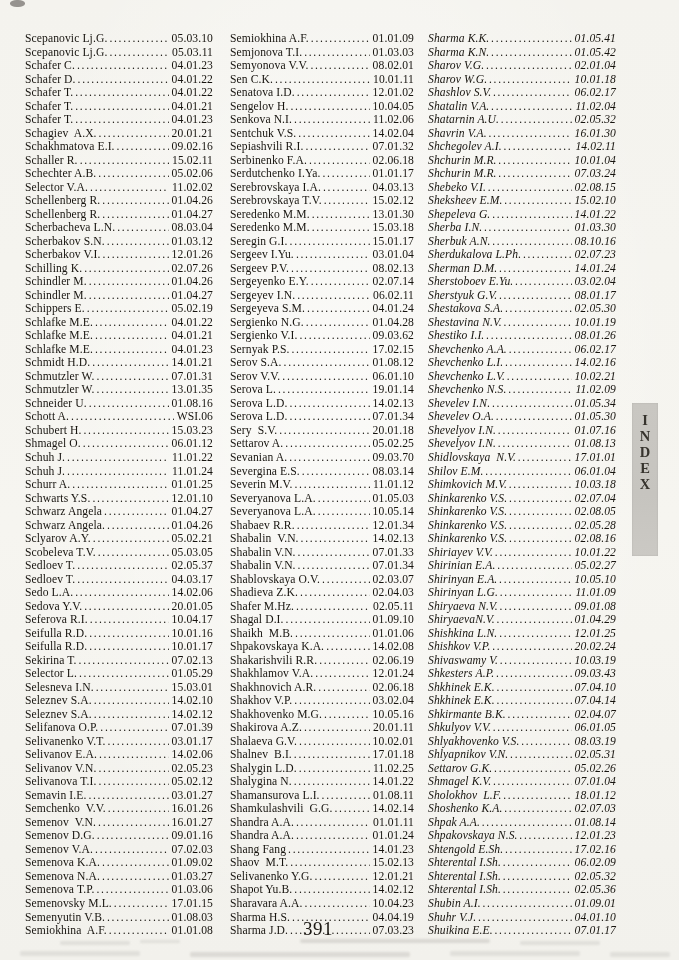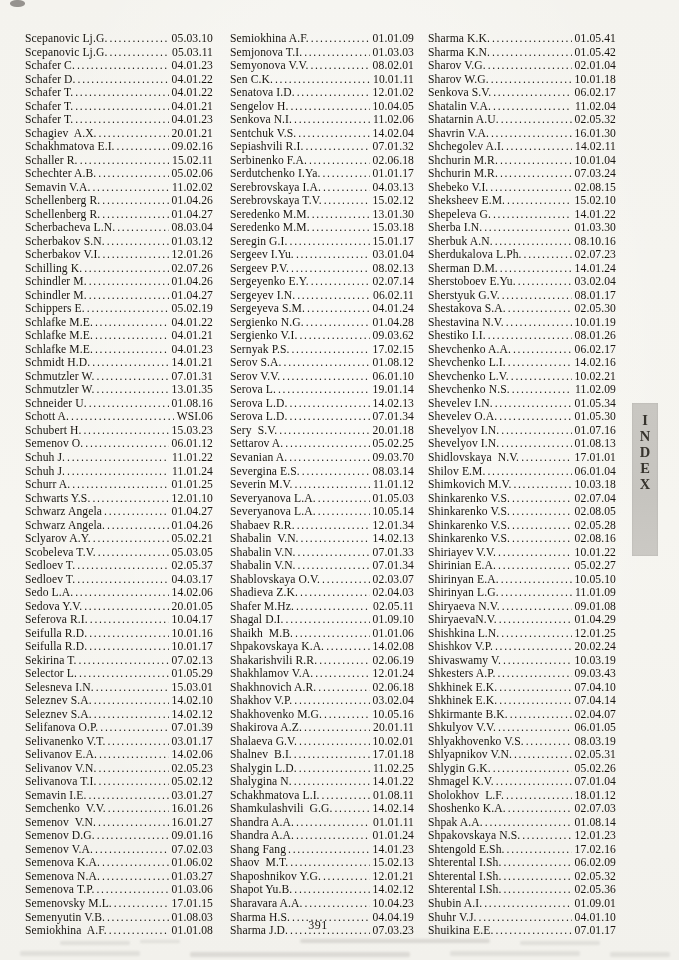--- a/index.html
+++ b/index.html
@@ -25,37 +25,37 @@
   }
   .nm{white-space:pre;}
   .dots{flex:1 1 auto;overflow:hidden;white-space:nowrap;margin:0 3px 0 2px;min-width:6px;}
   .dots::after{
     content:"..........................................................................................................";
     letter-spacing:1.7px;color:#1b1813;
   }
   .ref{white-space:pre;}
   .col-1{left:25px;width:188px;}
   .col-2{left:230px;width:184px;}
-  .col-3{left:428px;width:188px;}
+  .col-3{left:428px;width:188px;font-style:italic;}
   .index-tab{
     position:absolute;left:632px;top:403px;width:26px;height:153px;
     background:linear-gradient(180deg,#c9c7c2 0%,#c6c4bf 60%,#cbc9c4 100%);
     box-shadow:inset 0 0 2px rgba(0,0,0,0.12);
   }
   .tab-letters{
     display:flex;flex-direction:column;align-items:center;
     padding-top:9px;
   }
   .tab-letters span{
     font-weight:700;font-size:14.5px;line-height:16px;
     color:#37342e;font-family:"Liberation Serif","DejaVu Serif",serif;
   }
   .page-number{
     position:absolute;left:278px;top:918px;width:80px;
-    text-align:center;font-size:12px;letter-spacing:0.5px;color:#1b1813;
+    text-align:center;font-size:19px;letter-spacing:0.5px;color:#1b1813;
   }
   .artifact{position:absolute;pointer-events:none;}
   .smudge-tl{left:10px;top:0;width:15px;height:7px;background:rgba(55,52,47,0.5);border-radius:45%;filter:blur(0.7px);}
   .streak{background:rgba(110,106,98,0.13);filter:blur(0.8px);border-radius:2px;}
   .s1{left:60px;top:941px;width:70px;height:4px;}
   .s2{left:300px;top:939px;width:190px;height:4px;background:rgba(110,106,98,0.18);}
   .s3{left:520px;top:941px;width:80px;height:4px;}
   .s4{left:20px;top:951px;width:120px;height:5px;}
   .s5{left:190px;top:952px;width:220px;height:5px;background:rgba(110,106,98,0.17);}
   .s6{left:450px;top:951px;width:130px;height:5px;}
@@ -116,21 +116,21 @@
         <span class="nm">Schaller R.</span>
         <span class="dots"></span>
         <span class="ref">15.02.11</span>
       </div>
       <div class="entry">
         <span class="nm">Schechter A.B.</span>
         <span class="dots"></span>
         <span class="ref">05.02.06</span>
       </div>
       <div class="entry">
-        <span class="nm">Semavin V.A.</span>
+        <span class="nm">Selector V.A.</span>
         <span class="dots"></span>
         <span class="ref">11.02.02</span>
       </div>
       <div class="entry">
         <span class="nm">Schellenberg R.</span>
         <span class="dots"></span>
         <span class="ref">01.04.26</span>
       </div>
       <div class="entry">
         <span class="nm">Schellenberg R.</span>
@@ -211,21 +211,21 @@
         <span class="nm">Schott A.</span>
         <span class="dots"></span>
         <span class="ref">WSI.06</span>
       </div>
       <div class="entry">
         <span class="nm">Schubert H.</span>
         <span class="dots"></span>
         <span class="ref">15.03.23</span>
       </div>
       <div class="entry">
-        <span class="nm">Semenov O.</span>
+        <span class="nm">Shmagel O.</span>
         <span class="dots"></span>
         <span class="ref">06.01.12</span>
       </div>
       <div class="entry">
         <span class="nm">Schuh J.</span>
         <span class="dots"></span>
         <span class="ref">11.01.22</span>
       </div>
       <div class="entry">
         <span class="nm">Schuh J.</span>
@@ -368,21 +368,21 @@
         <span class="ref">09.01.16</span>
       </div>
       <div class="entry">
         <span class="nm">Semenov V.A.</span>
         <span class="dots"></span>
         <span class="ref">07.02.03</span>
       </div>
       <div class="entry">
         <span class="nm">Semenova K.A.</span>
         <span class="dots"></span>
-        <span class="ref">01.06.02</span>
+        <span class="ref">01.09.02</span>
       </div>
       <div class="entry">
         <span class="nm">Semenova N.A.</span>
         <span class="dots"></span>
         <span class="ref">01.03.27</span>
       </div>
       <div class="entry">
         <span class="nm">Semenova T.P.</span>
         <span class="dots"></span>
         <span class="ref">01.03.06</span>
@@ -678,21 +678,21 @@
         <span class="nm">Shalygin L.D.</span>
         <span class="dots"></span>
         <span class="ref">11.02.25</span>
       </div>
       <div class="entry">
         <span class="nm">Shalygina N.</span>
         <span class="dots"></span>
         <span class="ref">14.01.22</span>
       </div>
       <div class="entry">
-        <span class="nm">Schakhmatova L.I.</span>
+        <span class="nm">Shamansurova L.I.</span>
         <span class="dots"></span>
         <span class="ref">01.08.11</span>
       </div>
       <div class="entry">
         <span class="nm">Shamkulashvili  G.G.</span>
         <span class="dots"></span>
         <span class="ref">14.02.14</span>
       </div>
       <div class="entry">
         <span class="nm">Shandra A.A.</span>
@@ -708,21 +708,21 @@
         <span class="nm">Shang Fang</span>
         <span class="dots"></span>
         <span class="ref">14.01.23</span>
       </div>
       <div class="entry">
         <span class="nm">Shaov  M.T.</span>
         <span class="dots"></span>
         <span class="ref">15.02.13</span>
       </div>
       <div class="entry">
-        <span class="nm">Shaposhnikov Y.G.</span>
+        <span class="nm">Selivanenko Y.G.</span>
         <span class="dots"></span>
         <span class="ref">12.01.21</span>
       </div>
       <div class="entry">
         <span class="nm">Shapot Yu.B.</span>
         <span class="dots"></span>
         <span class="ref">14.02.12</span>
       </div>
       <div class="entry">
         <span class="nm">Sharavara A.A.</span>
@@ -755,21 +755,21 @@
         <span class="nm">Sharov V.G.</span>
         <span class="dots"></span>
         <span class="ref">02.01.04</span>
       </div>
       <div class="entry">
         <span class="nm">Sharov W.G.</span>
         <span class="dots"></span>
         <span class="ref">10.01.18</span>
       </div>
       <div class="entry">
-        <span class="nm">Senkova S.V.</span>
+        <span class="nm">Shashlov S.V.</span>
         <span class="dots"></span>
         <span class="ref">06.02.17</span>
       </div>
       <div class="entry">
         <span class="nm">Shatalin V.A.</span>
         <span class="dots"></span>
         <span class="ref">11.02.04</span>
       </div>
       <div class="entry">
         <span class="nm">Shatarnin A.U.</span>
@@ -1005,21 +1005,21 @@
         <span class="nm">Shlyakhovenko V.S.</span>
         <span class="dots"></span>
         <span class="ref">08.03.19</span>
       </div>
       <div class="entry">
         <span class="nm">Shlyapnikov V.N.</span>
         <span class="dots"></span>
         <span class="ref">02.05.31</span>
       </div>
       <div class="entry">
-        <span class="nm">Shlygin G.K.</span>
+        <span class="nm">Settarov G.K.</span>
         <span class="dots"></span>
         <span class="ref">05.02.26</span>
       </div>
       <div class="entry">
         <span class="nm">Shmagel K.V.</span>
         <span class="dots"></span>
         <span class="ref">07.01.04</span>
       </div>
       <div class="entry">
         <span class="nm">Sholokhov  L.F.</span>

